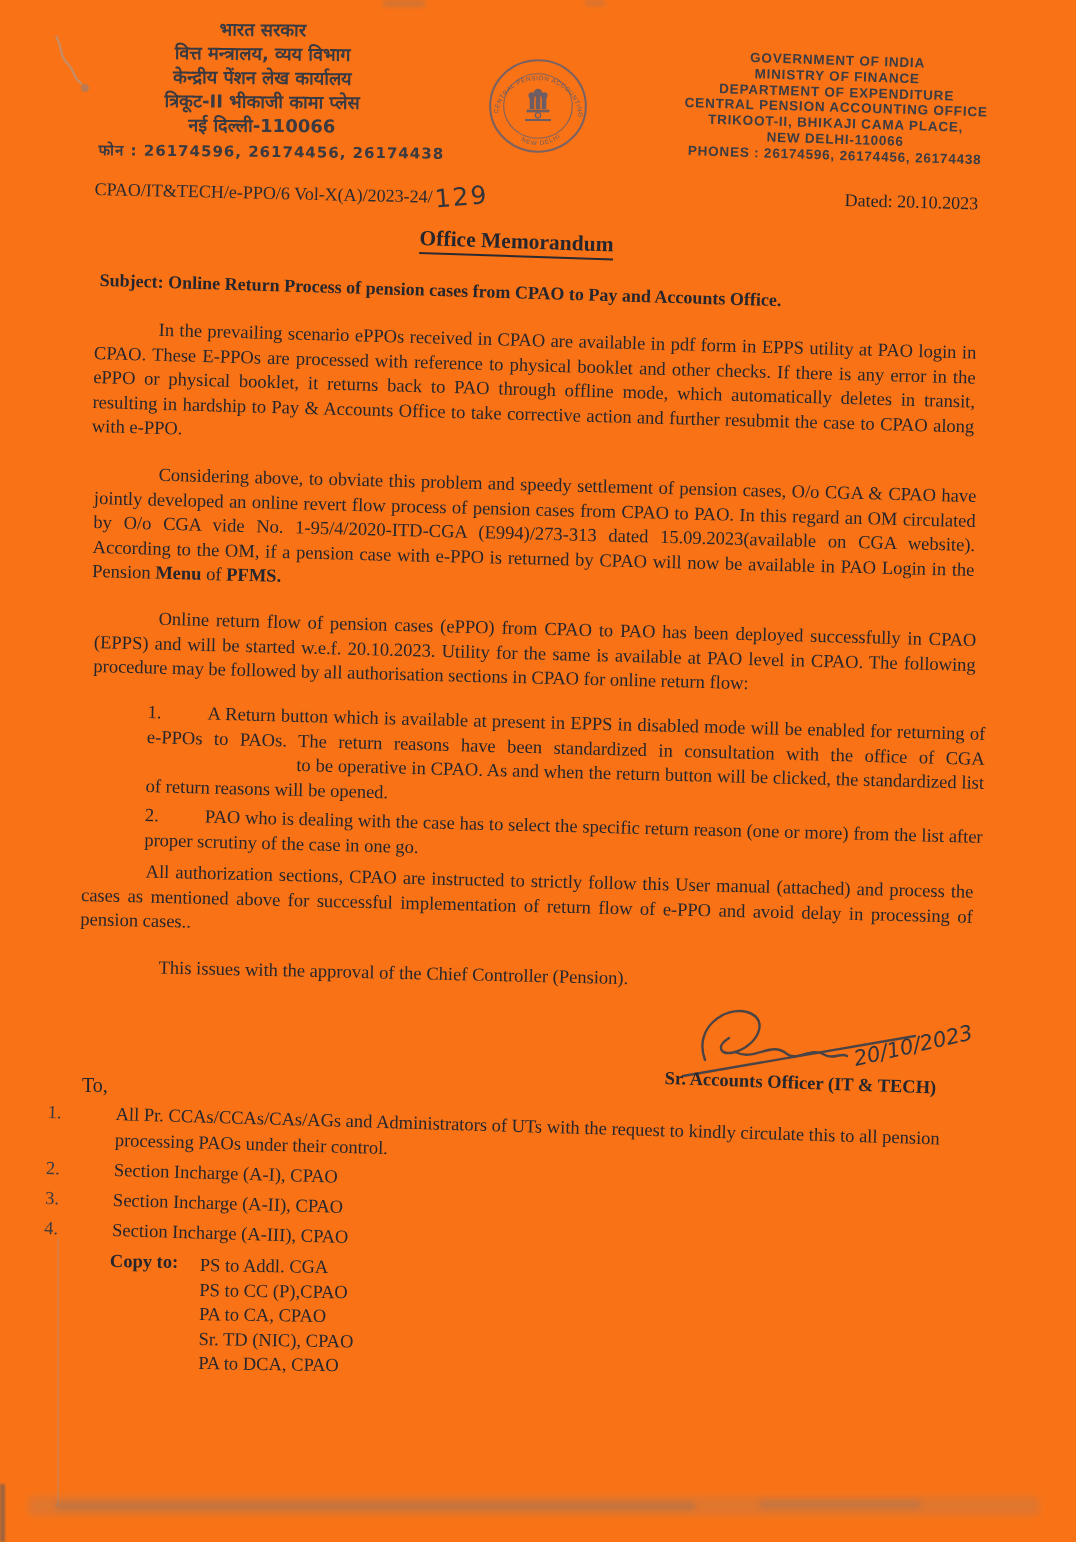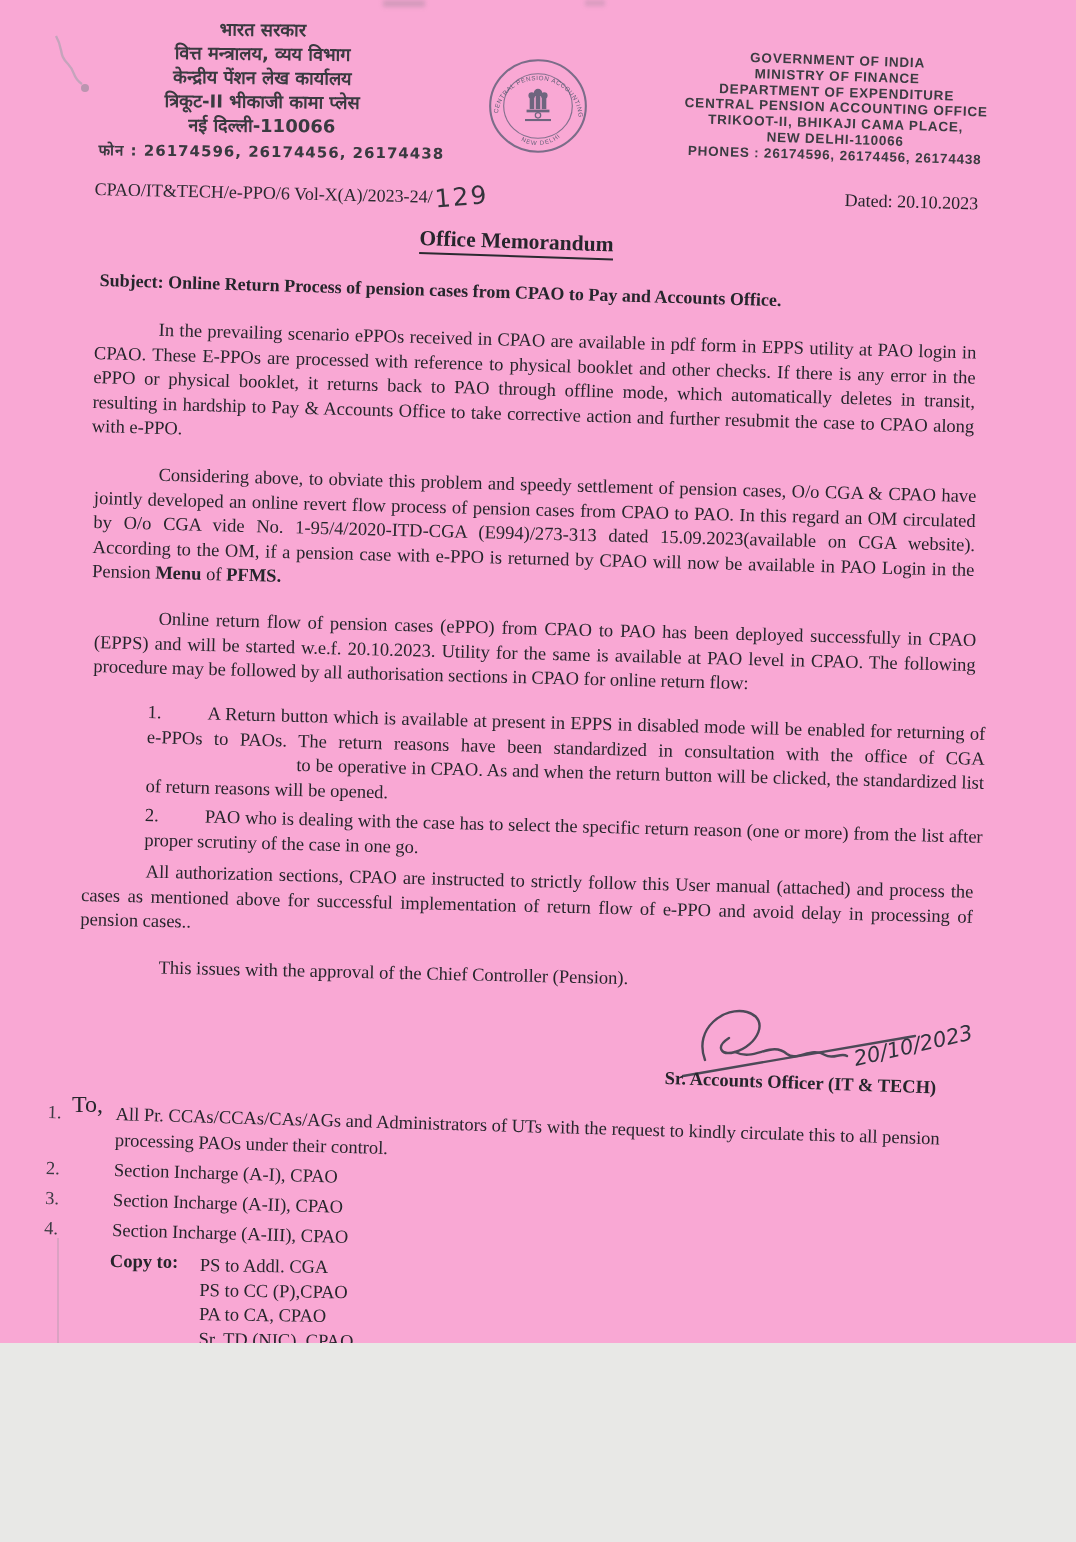--- a/index.html
+++ b/index.html
@@ -1,20 +1,20 @@
 <!DOCTYPE html>
 <html><head>
 <meta charset="utf-8">
 <style>
   html,body{margin:0;padding:0;background:#e8e8e6;}
   .page{
     position:relative;
-    width:1076px;height:1343px;
+    width:1076px;height:1542px;
     margin:0 auto;
-    background:#f9a8d4;
+    background:#f97316;
     overflow:hidden;
     font-family:"Liberation Serif", serif;
     color:#26262c;
   }
   .abs{position:absolute;}
   
   .hindi-block{
     left:78px;top:16px;width:370px;
     text-align:center;
     font-family:"DejaVu Sans", sans-serif;
@@ -78,21 +78,21 @@
   .p4{left:82px;top:858px;width:892px;transform:rotate(1.4deg);}
   .p5{left:95px;top:954px;width:882px;transform:rotate(1.3deg);}
   .bold{font-weight:700;}
   
   .sig{left:675px;top:1000px;width:330px;height:92px;}
   .designation{
     left:665px;top:1068px;font-size:18.5px;font-weight:700;
     transform:rotate(2deg);transform-origin:0 0;white-space:nowrap;
   }
   
-  .to-label{left:72px;top:1074px;font-size:24px;margin-top:17px;}
+  .to-label{left:82px;top:1074px;font-size:20px;}
   .to-list{left:82px;top:1100px;width:902px;transform:rotate(1.7deg);transform-origin:0 0;
     font-size:18.5px;line-height:26px;}
   .to-item{position:relative;padding-left:34px;margin-bottom:4px;}
   .to-num{position:absolute;left:-34px;top:0;width:30px;text-align:left;color:#3a3a42;}
   .copy-label{left:75px;top:1251px;font-size:18.5px;font-weight:700;
     transform:rotate(0.8deg);transform-origin:0 0;margin-left:35px;}
   .copy-list{left:200px;top:1253px;font-size:18.5px;line-height:24.6px;
     transform:rotate(0.9deg);transform-origin:0 0;}
   
   .squiggle{left:38px;top:28px;width:80px;height:80px;}

